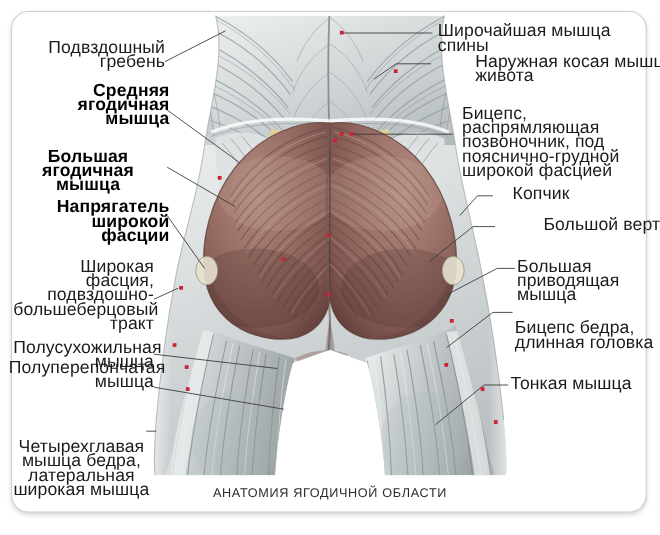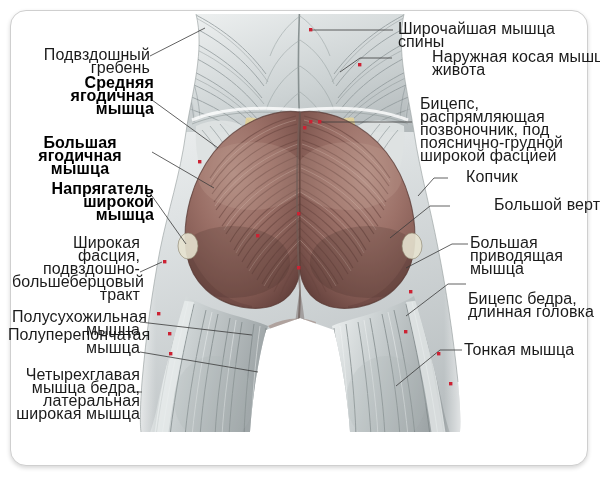--- a/index.html
+++ b/index.html
@@ -403,49 +403,50 @@
       <rect x="169" y="352" width="3.4" height="3.4"></rect>
       <rect x="437" y="352" width="3.4" height="3.4"></rect>
       <rect x="409" y="290" width="3.4" height="3.4"></rect>
       <rect x="404" y="330" width="3.4" height="3.4"></rect>
       <rect x="449" y="382" width="3.4" height="3.4"></rect>
     </g>
   </svg>
 
   <div id="label-layer">
 
-    <div class="label ra" style="left:10px;top:48px;width:140px;">Подвздошный
+    <div class="label ra" style="left:10px;top:37px;width:140px;">Подвздошный
 гребень</div>
     <div class="label ra bold" style="left:6px;top:76px;width:148px;">Средняя ягодичная
 мышца</div>
     <div class="label ra bold" style="left:6px;top:136px;width:148px;text-align:center;">Большая ягодичная
 мышца</div>
     <div class="label ra bold" style="left:2px;top:182px;width:152px;">Напрягатель широкой
-мышца</div>
+фасции</div>
     <div class="label ra" style="left:12px;top:236px;width:128px;text-align:right;">Широкая фасция,
 подвздошно-
 большеберцовый
 тракт</div>
     <div class="label ra" style="left:12px;top:310px;width:128px;">Полусухожильная
 мышца</div>
     <div class="label ra" style="left:8px;top:328px;width:132px;">Полуперепончатая
 мышца</div>
-    <div class="label ra" style="left:8px;top:368px;width:132px;">Четырехглавая
+    <div class="label ra" style="left:8px;top:400px;width:132px;text-align:center;">Четырехглавая
 мышца бедра,
 латеральная
 широкая мышца</div>
 
     <div class="label la" style="left:398px;top:22px;width:200px;">Широчайшая мышца спины</div>
     <div class="label la" style="left:396px;top:50px;width:204px;margin-left:36px;">Наружная косая мышца живота</div>
     <div class="label la" style="left:420px;top:97px;width:176px;">Бицепс, распрямляющая
 позвоночник, под
 пояснично-грудной
 широкой фасцией</div>
     <div class="label la" style="left:450px;top:170px;width:140px;padding-left:16px;">Копчик</div>
     <div class="label la" style="left:448px;top:198px;width:140px;margin-left:46px;">Большой вертел</div>
     <div class="label la" style="left:470px;top:236px;width:126px;">Большая приводящая
 мышца</div>
     <div class="label la" style="left:468px;top:276px;width:128px;margin-top:16px;">Бицепс бедра,
 длинная головка</div>
     <div class="label la" style="left:464px;top:343px;width:130px;">Тонкая мышца</div>
   </div>
 
+  <div id="caption">АНАТОМИЯ ЯГОДИЧНОЙ ОБЛАСТИ</div>
 </div>
 
 </body></html>

